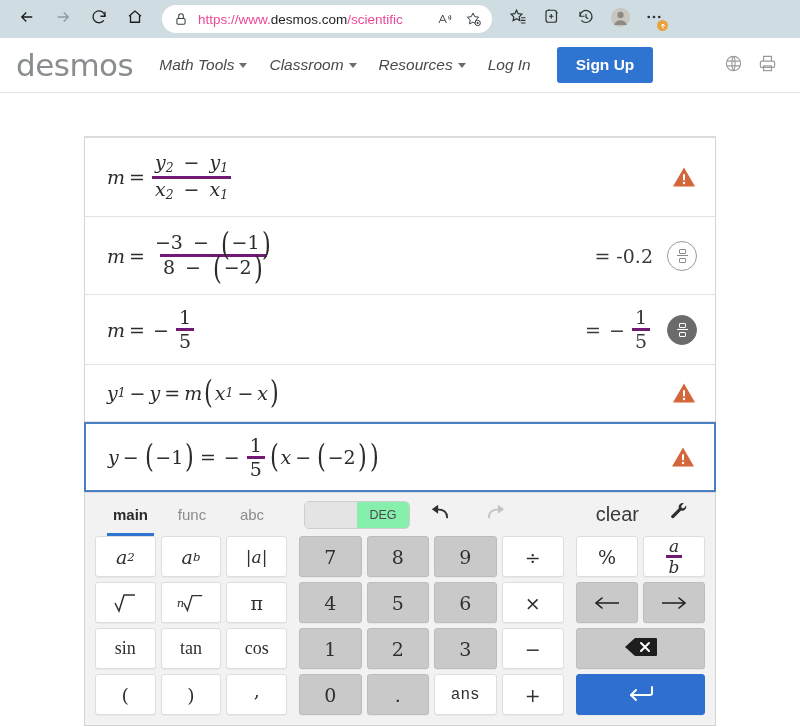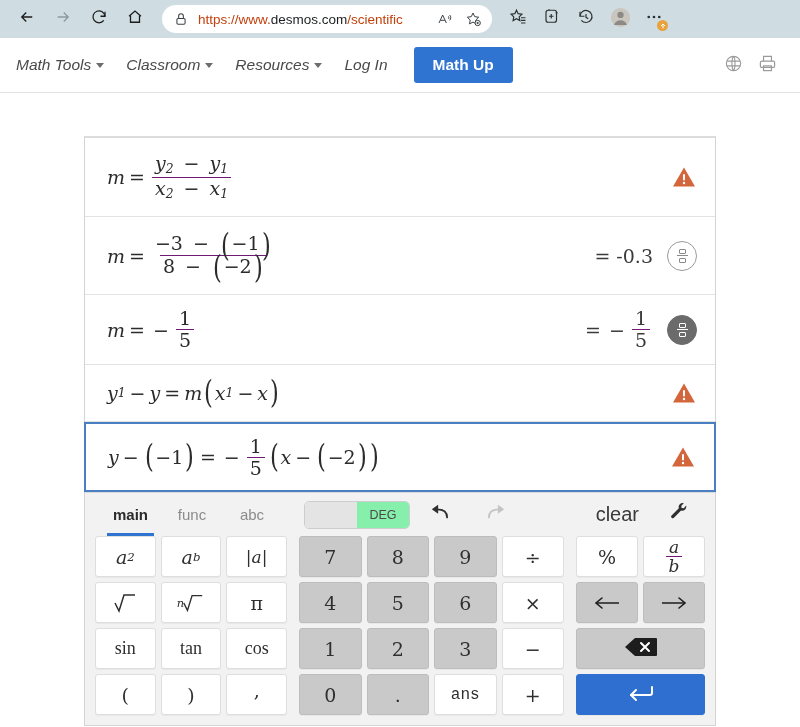--- a/index.html
+++ b/index.html
@@ -40,21 +40,21 @@
     gap: 6px;
     max-width: 330px;
   }
   .url-text {
     flex: 1;
     font-size: 13.5px;
     color: #444a4d;
     white-space: nowrap;
     overflow: hidden;
   }
-  .url-text .dim { color: #c2410c; }
+  .url-text .dim { color: #ec4899; }
   .url-text .strong { color: #1d1f20; }
   .url-icon { width: 22px; height: 22px; display:flex; align-items:center; justify-content:center; color:#3b4245; flex:none;}
   .tb-icon {
     width: 32px; height: 30px;
     display: flex; align-items: center; justify-content: center;
     color: #2b3134;
     flex: none;
   }
   .dots-wrap { position: relative; }
   .update-dot {
@@ -170,21 +170,21 @@
   .mi { font-style: italic; }
   .frac {
     display: inline-flex;
     flex-direction: column;
     align-items: center;
     vertical-align: middle;
     margin: 0 3px;
     line-height: 1.08;
   }
   .frac .num { padding: 0 3px; }
-  .frac .den { padding: 0 3px; border-top: 1px solid #701a75; }
+  .frac .den { padding: 0 3px; border-top: 3px solid #701a75; }
   .frac.small { font-size: 17px; }
   sub { font-size: 0.65em; vertical-align: -0.28em; font-style: italic; }
   .op { margin: 0 4px; }
   .bigparen {
     display: inline-block;
     font-size: 1.7em;
     font-weight: 300;
     transform: scaleX(0.7);
     line-height: 0.6;
     vertical-align: middle;
@@ -422,37 +422,38 @@
     </span>
     <span class="update-dot">
       <svg width="8" height="8" viewBox="0 0 24 24" fill="none" stroke="#fff" stroke-width="3">
           <path d="M12 19V6M6 12l6-6 6 6"></path>
         </svg>
     </span>
   </div>
 </div>
 
 <div class="desmos-header">
+  <div class="logo">desmos</div>
 
   <div class="nav-link">
     <span>Math Tools</span>
     <span class="caret"></span>
   </div>
   <div class="nav-link">
     <span>Classroom</span>
     <span class="caret"></span>
   </div>
   <div class="nav-link">
     <span>Resources</span>
     <span class="caret"></span>
   </div>
   <div class="nav-link">
     <span>Log In</span>
   </div>
-  <div class="signup-btn">Math Up</div>
+  <div class="signup-btn">Sign Up</div>
 
   <div class="header-spacer"></div>
 
   <div class="hdr-icon">
     <span>
       <svg width="19" height="19" viewBox="0 0 24 24" fill="none" stroke="currentColor" stroke-width="1.4">
           <circle cx="12" cy="12" r="9"></circle>
           <path d="M12 3c2.6 2.5 2.6 15 0 18M12 3c-2.6 2.5-2.6 15 0 18M3.5 9h17M3.5 15h17"></path>
         </svg>
     </span>
@@ -493,21 +494,21 @@
 
     <div class="expr-row r2">
       <div class="expr-body">
         <span class="mi">m</span>
             <span class="op">=</span>
         <span class="frac">
           <span class="num">−3 <span class="op">−</span> <span class="bigparen">(</span>−1<span class="bigparen">)</span></span>
           <span class="den">8 <span class="op">−</span> <span class="bigparen">(</span>−2<span class="bigparen">)</span></span>
         </span>
       </div>
-      <div class="expr-result">= -0.3</div>
+      <div class="expr-result">= -0.2</div>
       <div class="frac-toggle outline">
         <span class="ft-glyph">
               <i></i>
               <i class="bar"></i>
               <i></i>
             </span>
       </div>
     </div>
 
     <div class="expr-row r3">

